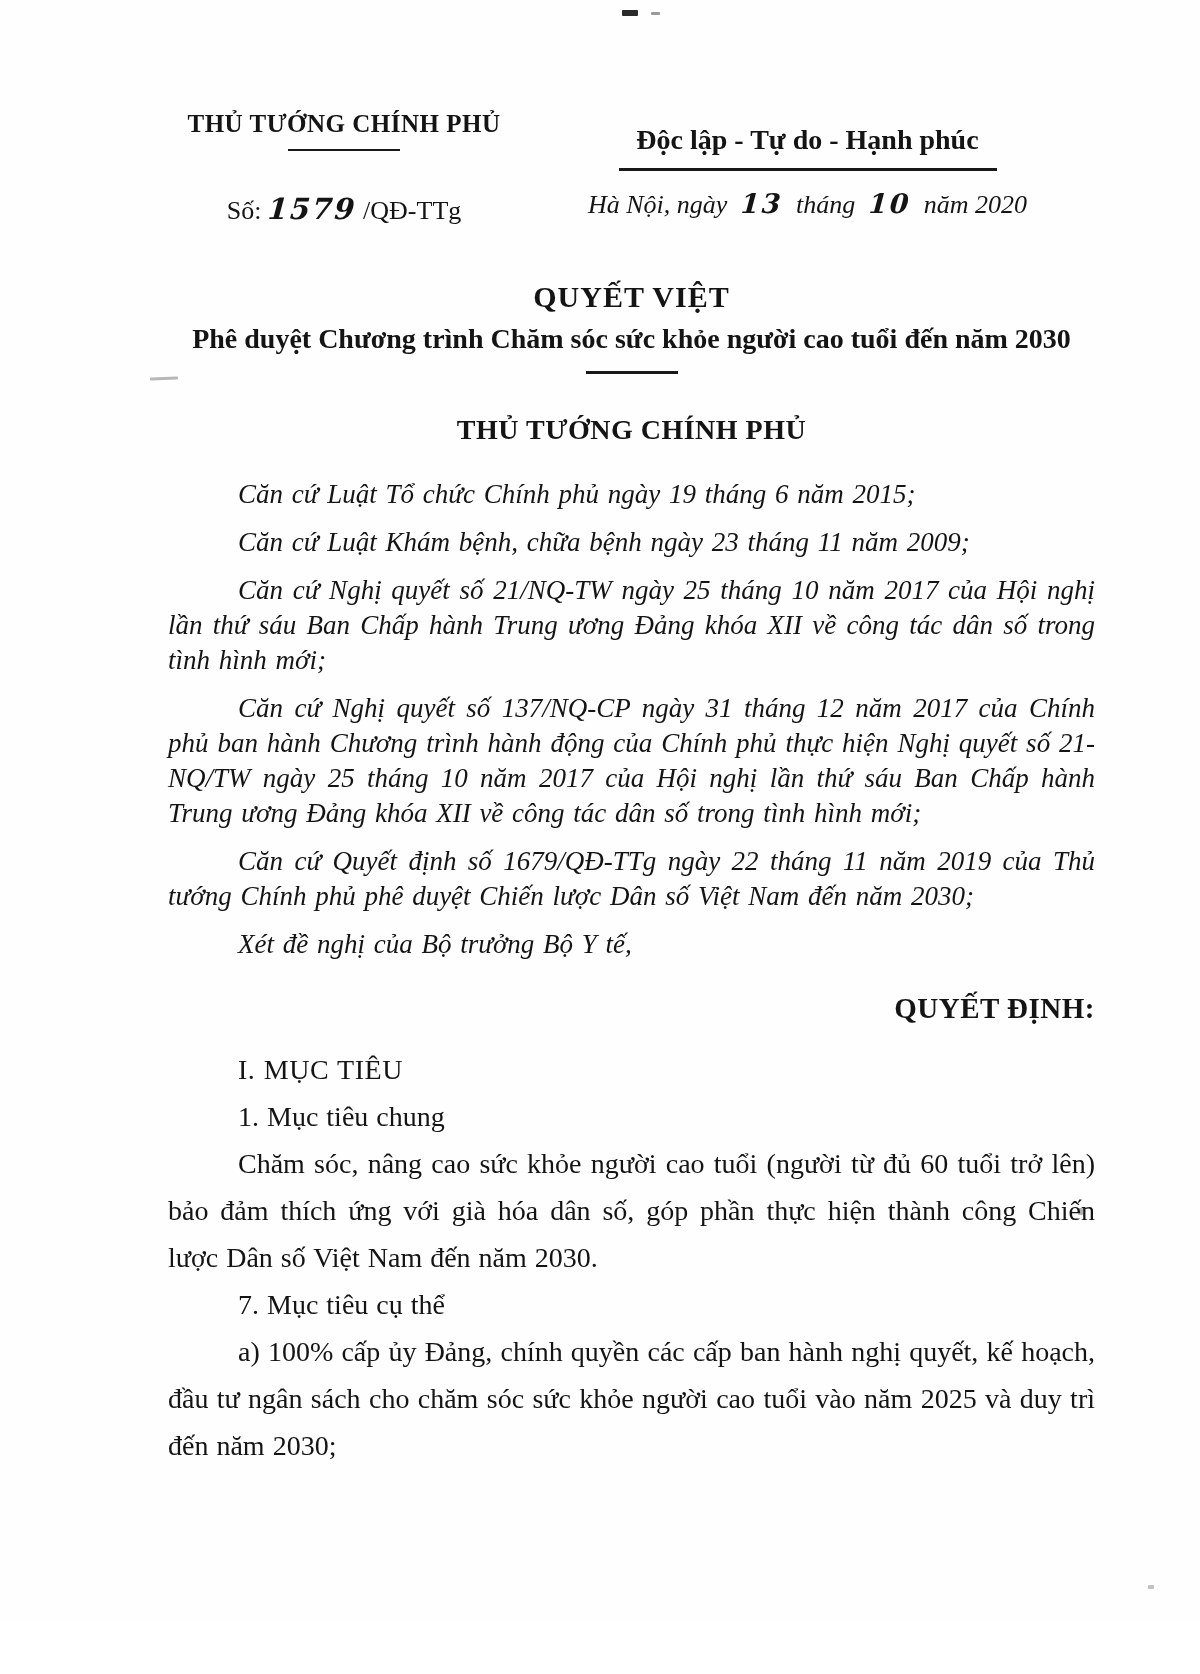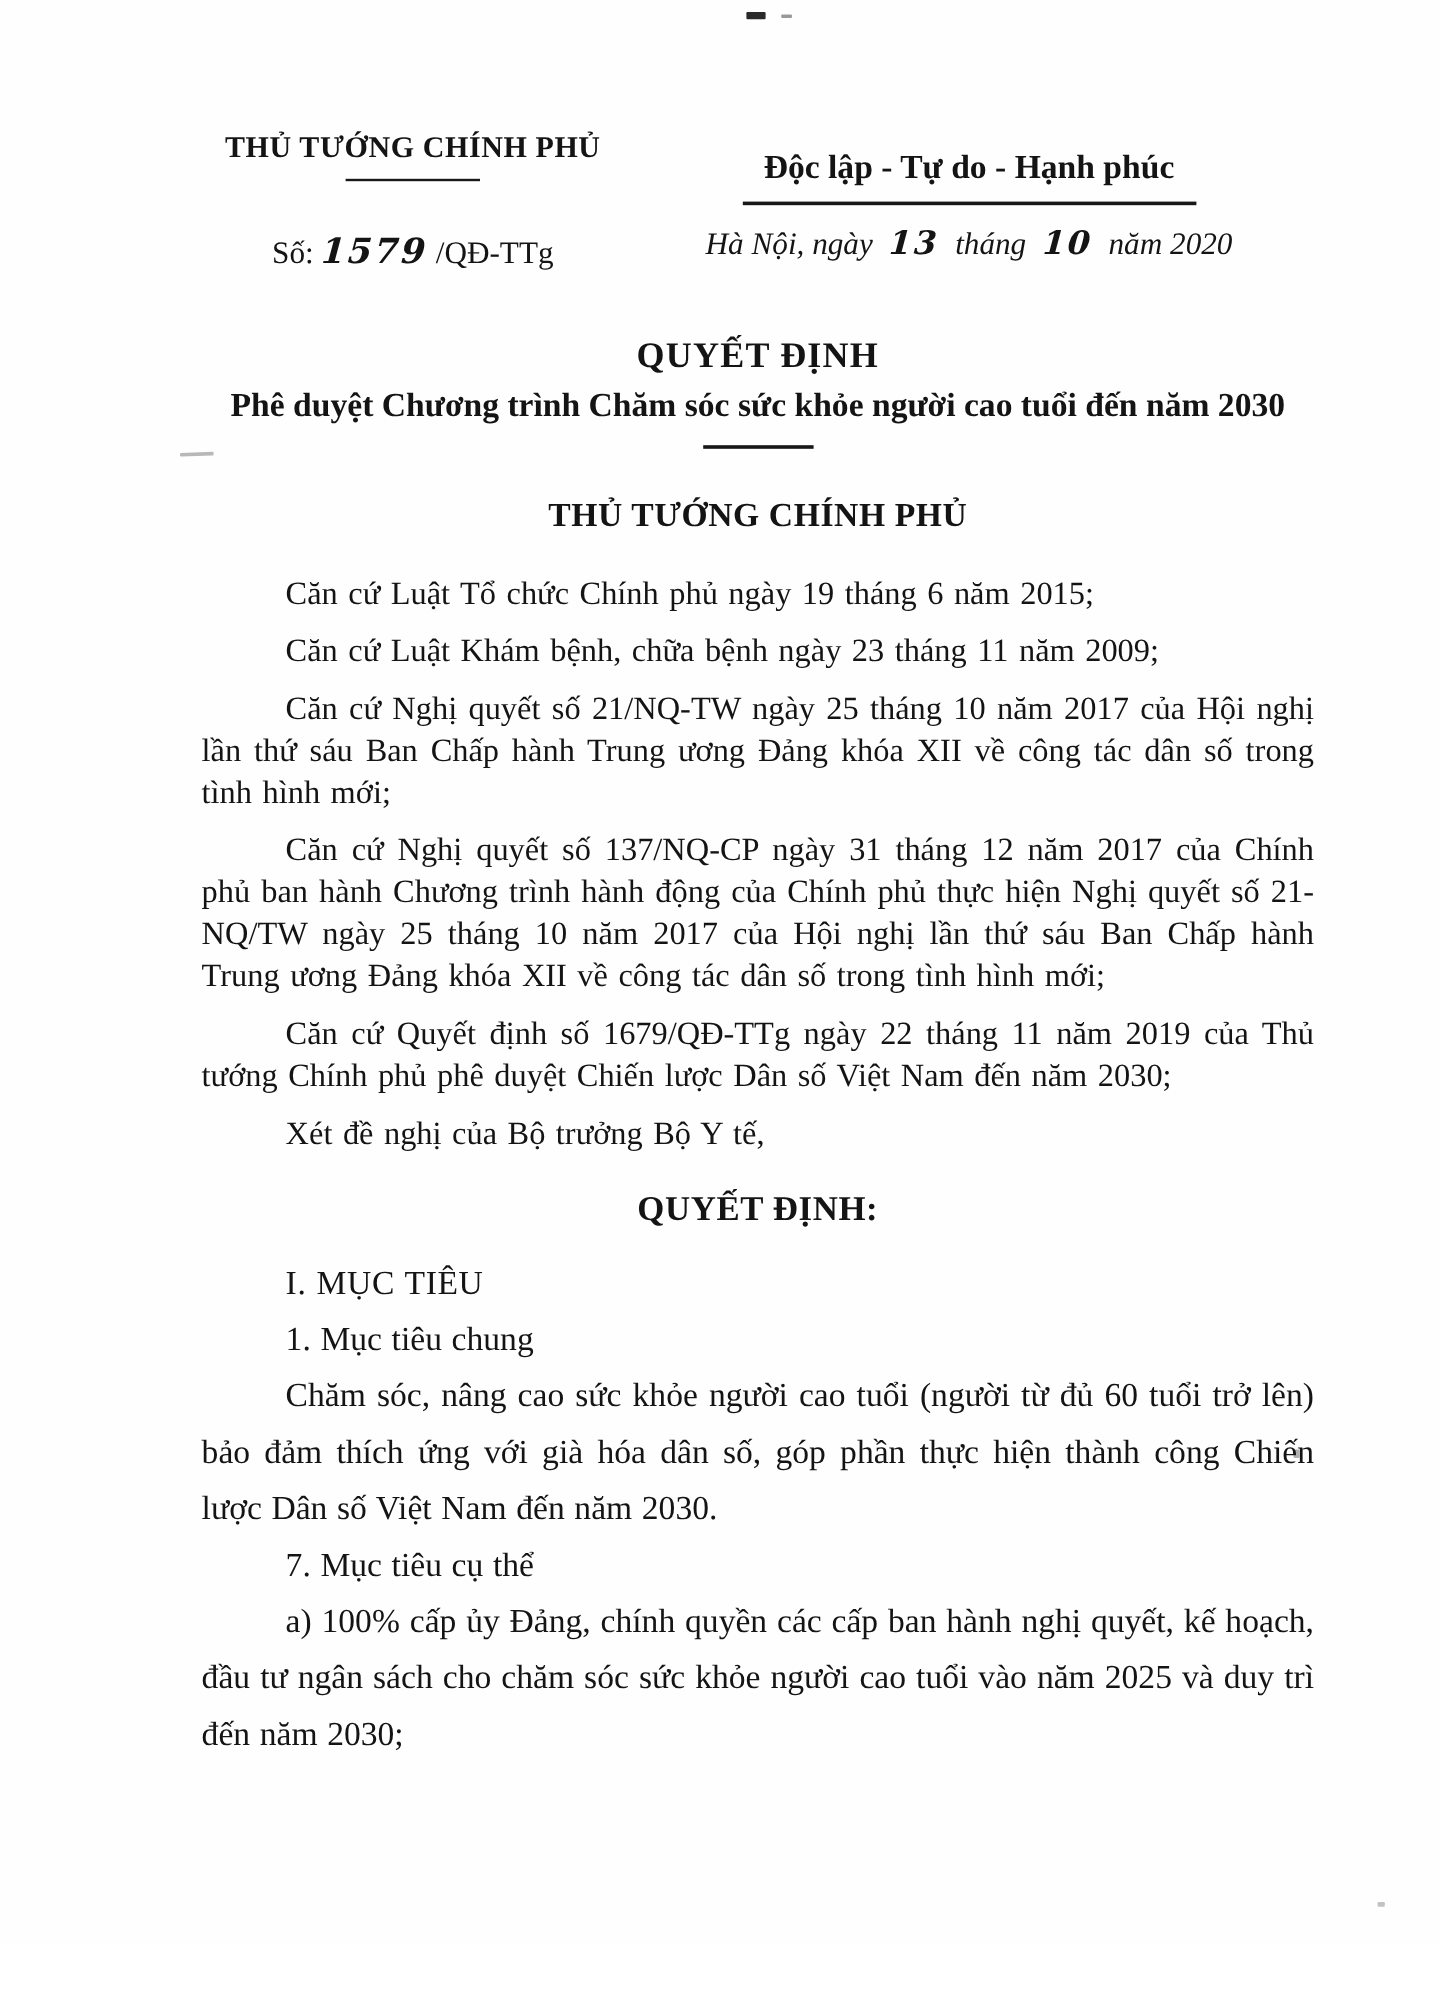--- a/index.html
+++ b/index.html
@@ -28,24 +28,24 @@
 
   
   .doc-type { text-align:center; font-weight:bold; font-size:30px; line-height:36px; margin-top:50px; letter-spacing:1px; }
   .doc-subject { text-align:center; font-weight:bold; font-size:28px; line-height:36px; margin-top:6px; }
   .title-rule { width:92px; height:3px; background:#181818; margin:14px auto 0; }
   .authority { text-align:center; font-weight:bold; font-size:28px; line-height:35px; margin-top:38px; letter-spacing:.5px; }
 
   
   .preamble { margin-top:30px; }
   .preamble p {
-    margin:0 0 13px; font-size:27px; line-height:35px;
+    margin:0 0 13px; font-style:italic; font-size:27px; line-height:35px;
     text-align:justify; text-indent:70px; word-spacing:2px;
   }
-  .decision-heading { text-align:center; font-weight:bold; font-size:29px; line-height:36px; margin-top:28px; letter-spacing:.5px; }
+  .decision-heading { text-align:right; font-weight:bold; font-size:29px; line-height:36px; margin-top:28px; letter-spacing:.5px; }
 
   
   .body-sec { margin-top:20px; font-size:28px; line-height:47px; word-spacing:1px; }
   .body-sec p { margin:0; text-align:justify; text-indent:70px; }
   .body-sec .heading { font-weight:normal; text-align:left; text-indent:70px; }
   .h-roman { margin-top:2px; letter-spacing:.5px; }
   .h-sub { margin-top:6px; }
   .article-label { font-weight:bold; margin-right:8px; }
 
   
@@ -85,21 +85,21 @@
         <div class="place-date">
           <span>Hà Nội, ngày</span>
           <span class="hand">13</span>
           <span>tháng</span>
           <span class="hand">10</span>
           <span>năm 2020</span>
         </div>
       </div>
     </div>
 
-    <div class="doc-type">QUYẾT ĐỊNH</div>
+    <div class="doc-type">QUYẾT VIỆT</div>
     <div class="doc-subject">Phê duyệt Chương trình Chăm sóc sức khỏe người cao tuổi đến năm 2030</div>
     <div class="title-rule"></div>
     <div class="authority">THỦ TƯỚNG CHÍNH PHỦ</div>
 
     <div class="preamble">
       <p>Căn cứ Luật Tổ chức Chính phủ ngày 19 tháng 6 năm 2015;</p>
       <p>Căn cứ Luật Khám bệnh, chữa bệnh ngày 23 tháng 11 năm 2009;</p>
       <p>Căn cứ Nghị quyết số 21/NQ-TW ngày 25 tháng 10 năm 2017 của Hội nghị lần thứ sáu Ban Chấp hành Trung ương Đảng khóa XII về công tác dân số trong tình hình mới;</p>
       <p>Căn cứ Nghị quyết số 137/NQ-CP ngày 31 tháng 12 năm 2017 của Chính phủ ban hành Chương trình hành động của Chính phủ thực hiện Nghị quyết số 21-NQ/TW ngày 25 tháng 10 năm 2017 của Hội nghị lần thứ sáu Ban Chấp hành Trung ương Đảng khóa XII về công tác dân số trong tình hình mới;</p>
       <p>Căn cứ Quyết định số 1679/QĐ-TTg ngày 22 tháng 11 năm 2019 của Thủ tướng Chính phủ phê duyệt Chiến lược Dân số Việt Nam đến năm 2030;</p>

